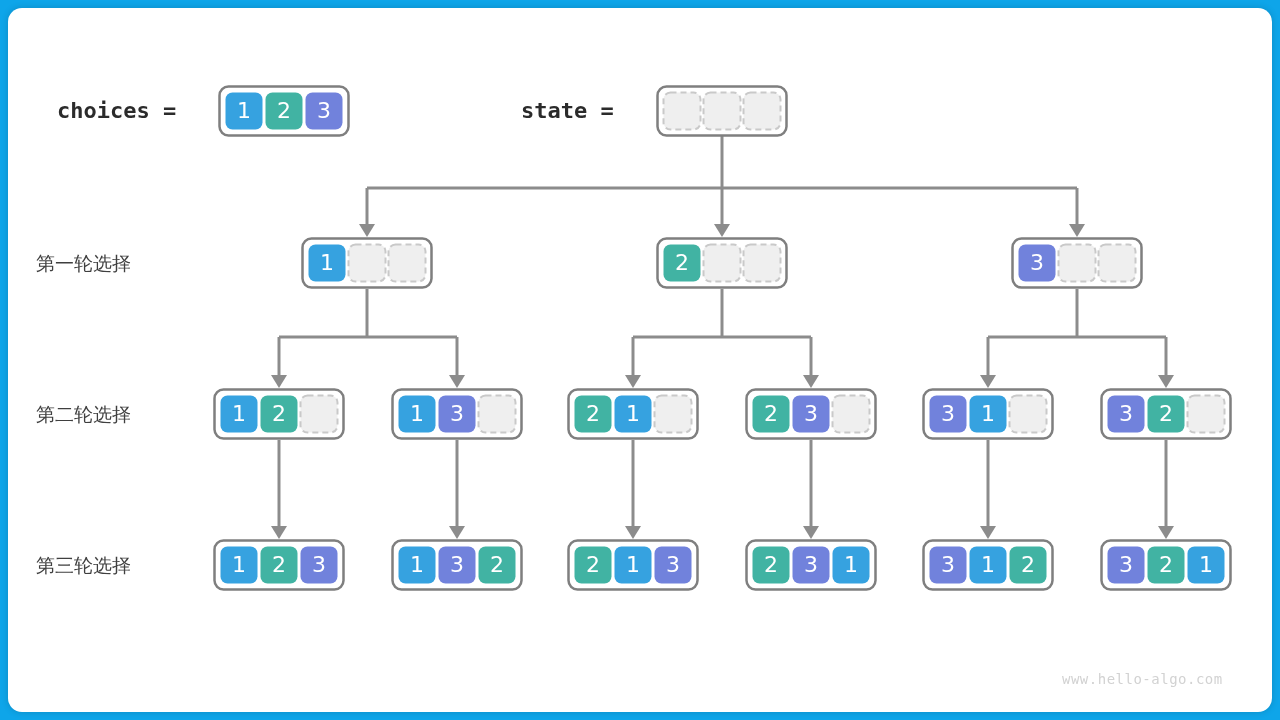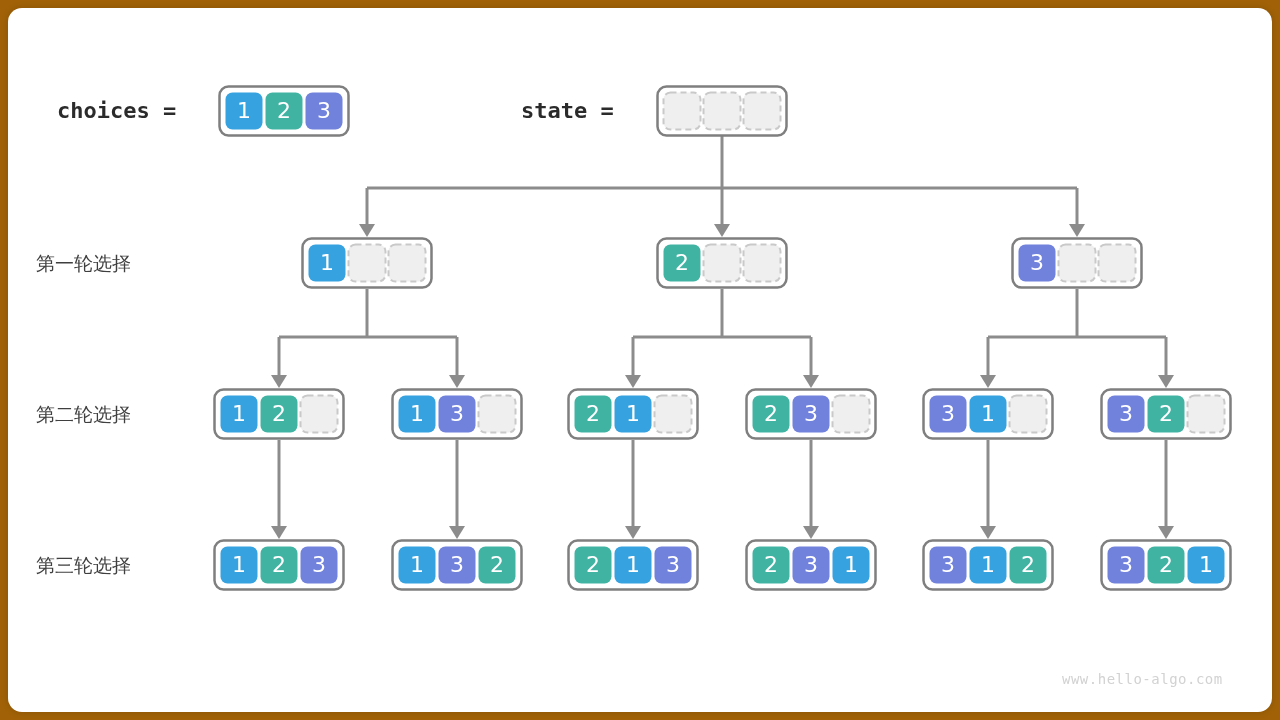--- a/index.html
+++ b/index.html
@@ -8,21 +8,21 @@
     background: #ffffff;
     width: 1280px;
     height: 720px;
     overflow: hidden;
     font-family: "DejaVu Sans", sans-serif;
   }
   #stage {
     position: relative;
     width: 1280px;
     height: 720px;
-    background: #a16207;
+    background: #0ea5e9;
   }
   
   #card {
     position: absolute;
     left: 8px;
     top: 8px;
     width: 1264px;
     height: 704px;
     background: #ffffff;
     border-radius: 14px;

